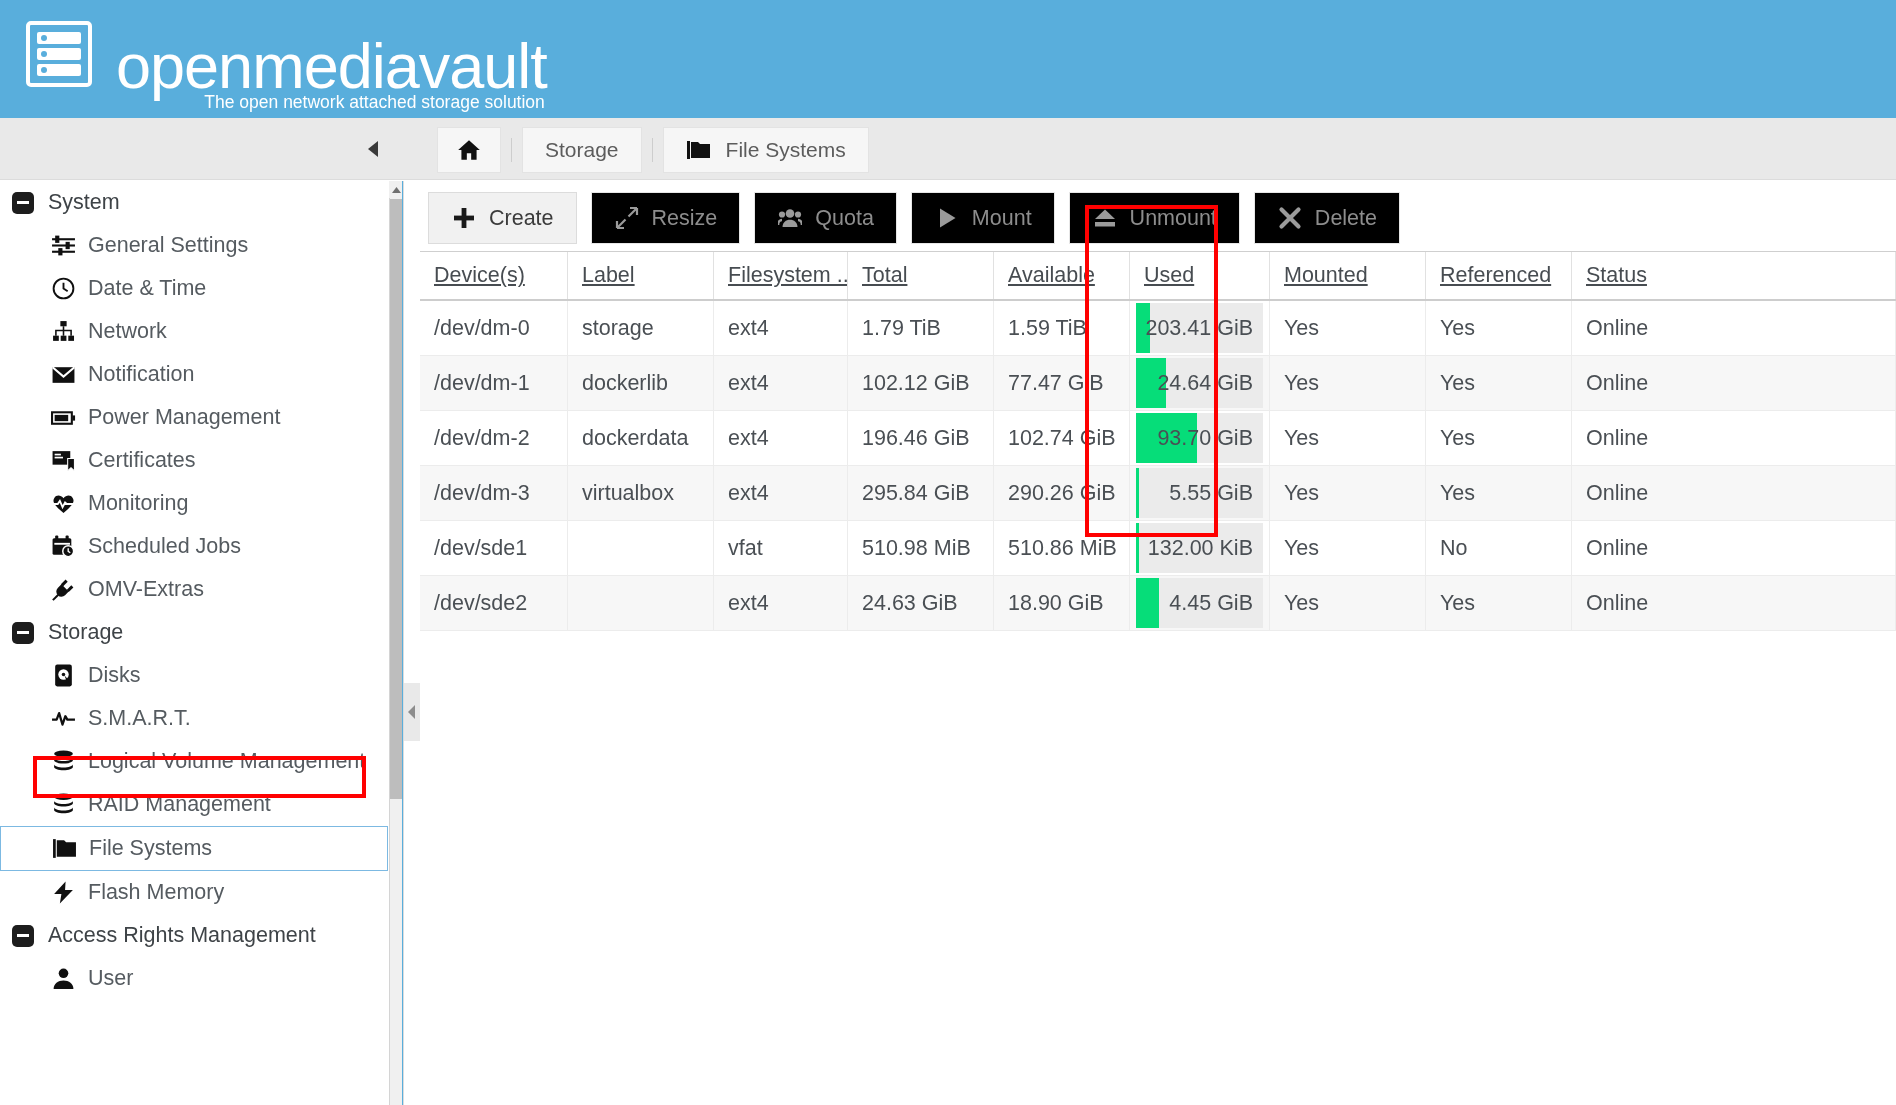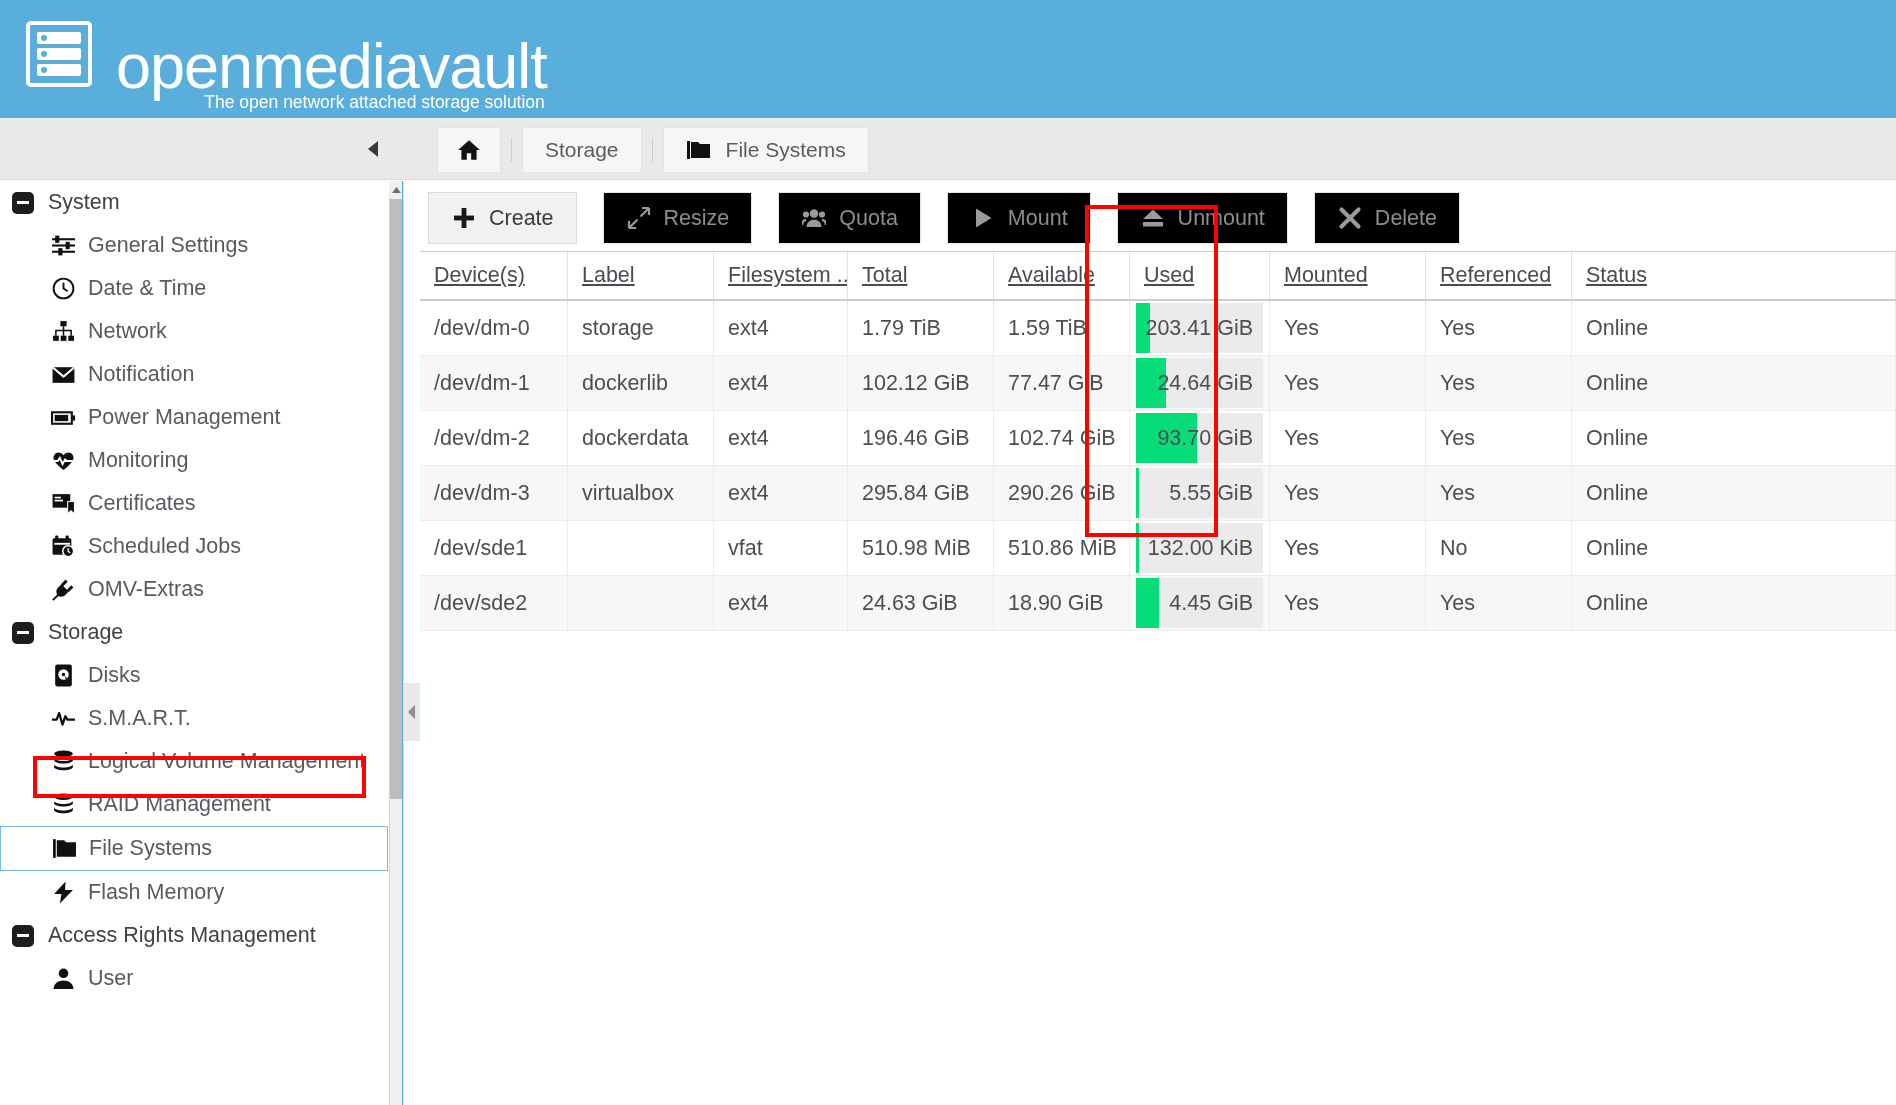--- a/index.html
+++ b/index.html
@@ -137,21 +137,21 @@
   }
 
   
   #content {
     position: absolute; left: 420px; top: 181px;
     width: 1476px; height: 924px; background: #ffffff;
   }
   #toolbar {
     position: absolute; left: 0; top: 9px;
     height: 56px; display: flex; align-items: center;
-    padding-left: 8px; gap: 26px;
+    padding-left: 8px; gap: 14px;
   }
   .tbtn {
     height: 52px; display: flex; align-items: center;
     padding: 0 22px; gap: 12px;
     background: #000000; border: 1px solid #e6e6e6; cursor: pointer;
   }
   .tbtn .tlabel { font-size: 21.5px; color: #8d8d8d; }
   .tbtn.enabled .tlabel { color: #3b3b3b; }
   .tbtn.enabled { background: #f1f1f1; border-color: #dcdcdc; }
   .tbtn .ticon { width: 26px; height: 26px; display: flex; align-items: center; justify-content: center; }
@@ -305,36 +305,36 @@
             <rect x="1" y="7" width="19" height="11" fill="none" stroke="#101010" stroke-width="2"></rect>
             <rect x="3.5" y="9.5" width="13" height="6" fill="#101010"></rect>
             <rect x="20.5" y="10" width="2.6" height="5" fill="#101010"></rect>
           </svg>
         </div>
         <span class="nav-label">Power Management</span>
       </div>
       <div class="nav-item">
         <div class="nav-icon">
           <svg width="25" height="25" viewBox="0 0 24 24">
-            <path d="M12 21 C3 14 1 10 3.2 6.6 C5.3 3.4 9.6 3.9 12 7 C14.4 3.9 18.7 3.4 20.8 6.6 C23 10 21 14 12 21 Z" fill="#101010"></path>
-            <path d="M1.5 12.5 h5 l2-3 l2.6 6 l2.4-4.5 l1.6 1.5 h6.4" fill="none" stroke="#ffffff" stroke-width="1.8"></path>
-          </svg>
-        </div>
-        <span class="nav-label">Monitoring</span>
-      </div>
-      <div class="nav-item">
-        <div class="nav-icon">
-          <svg width="25" height="25" viewBox="0 0 24 24">
             <rect x="1.5" y="3" width="17" height="13" fill="#101010"></rect>
             <rect x="3.5" y="5.5" width="6" height="1.6" fill="#ffffff"></rect>
             <rect x="3.5" y="8.4" width="8" height="1.6" fill="#ffffff"></rect>
             <polygon points="16,10 22.5,10 22.5,22 19.2,19 16,22" fill="#101010" stroke="#ffffff" stroke-width="1"></polygon>
           </svg>
         </div>
         <span class="nav-label">Certificates</span>
+      </div>
+      <div class="nav-item">
+        <div class="nav-icon">
+          <svg width="25" height="25" viewBox="0 0 24 24">
+            <path d="M12 21 C3 14 1 10 3.2 6.6 C5.3 3.4 9.6 3.9 12 7 C14.4 3.9 18.7 3.4 20.8 6.6 C23 10 21 14 12 21 Z" fill="#101010"></path>
+            <path d="M1.5 12.5 h5 l2-3 l2.6 6 l2.4-4.5 l1.6 1.5 h6.4" fill="none" stroke="#ffffff" stroke-width="1.8"></path>
+          </svg>
+        </div>
+        <span class="nav-label">Monitoring</span>
       </div>
       <div class="nav-item">
         <div class="nav-icon">
           <svg width="25" height="25" viewBox="0 0 24 24">
             <rect x="1.5" y="4" width="18" height="16" rx="1.5" fill="#101010"></rect>
             <rect x="4" y="1.5" width="3" height="4.5" rx="1" fill="#101010"></rect>
             <rect x="14" y="1.5" width="3" height="4.5" rx="1" fill="#101010"></rect>
             <rect x="3.2" y="8.5" width="15" height="1.8" fill="#ffffff"></rect>
             <circle cx="16.5" cy="16.5" r="5.2" fill="#101010" stroke="#ffffff" stroke-width="1.4"></circle>
             <path d="M16.5 13.6 v3 l2 1.4" stroke="#ffffff" stroke-width="1.3" fill="none"></path>

